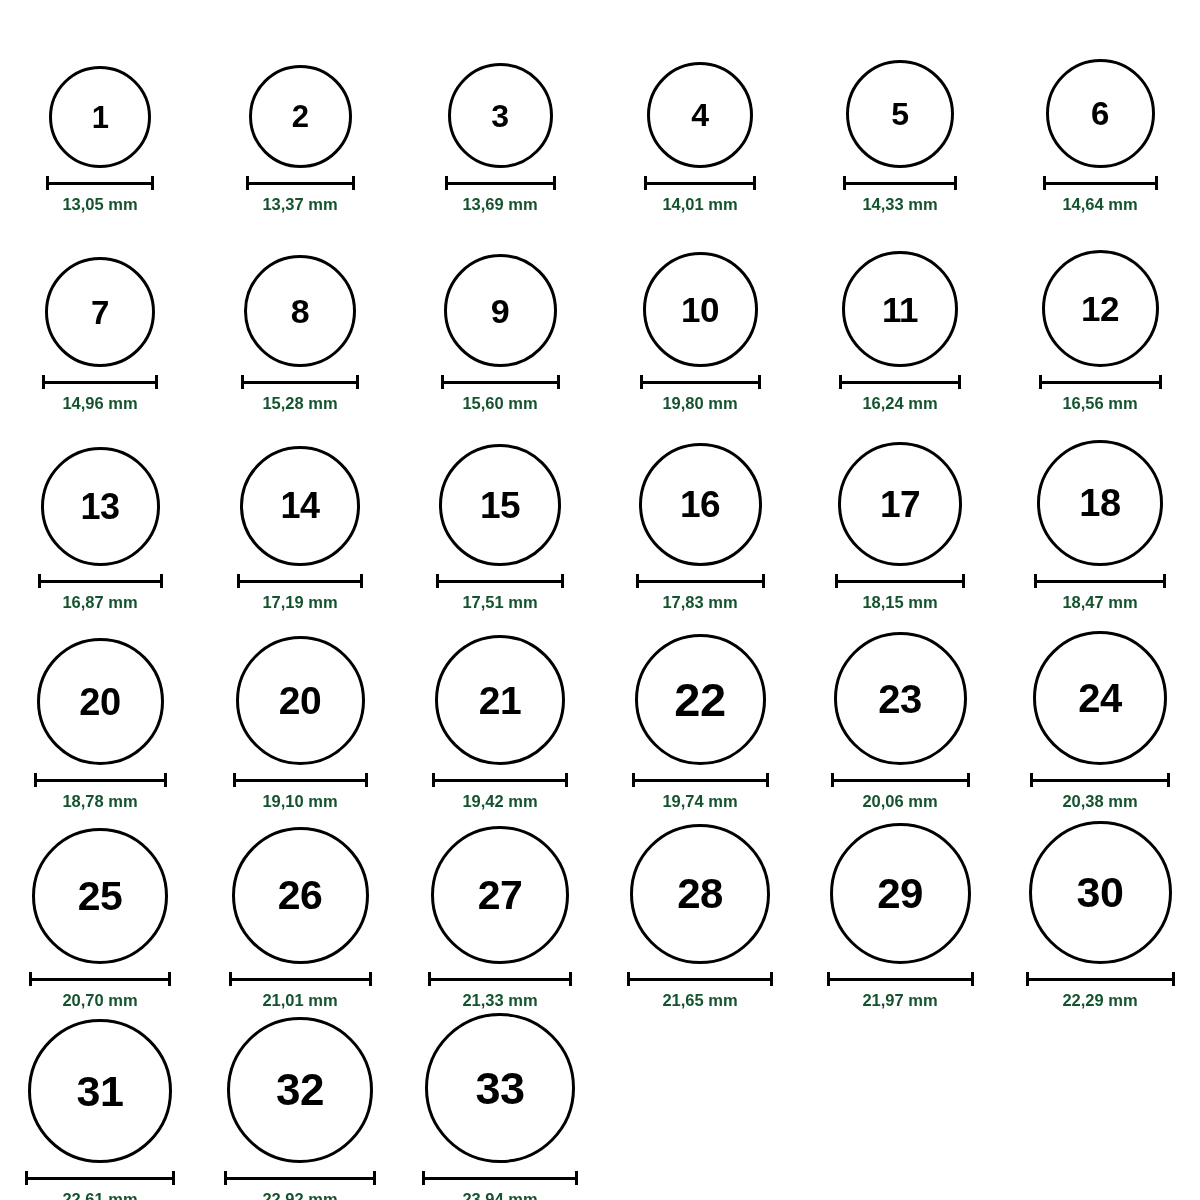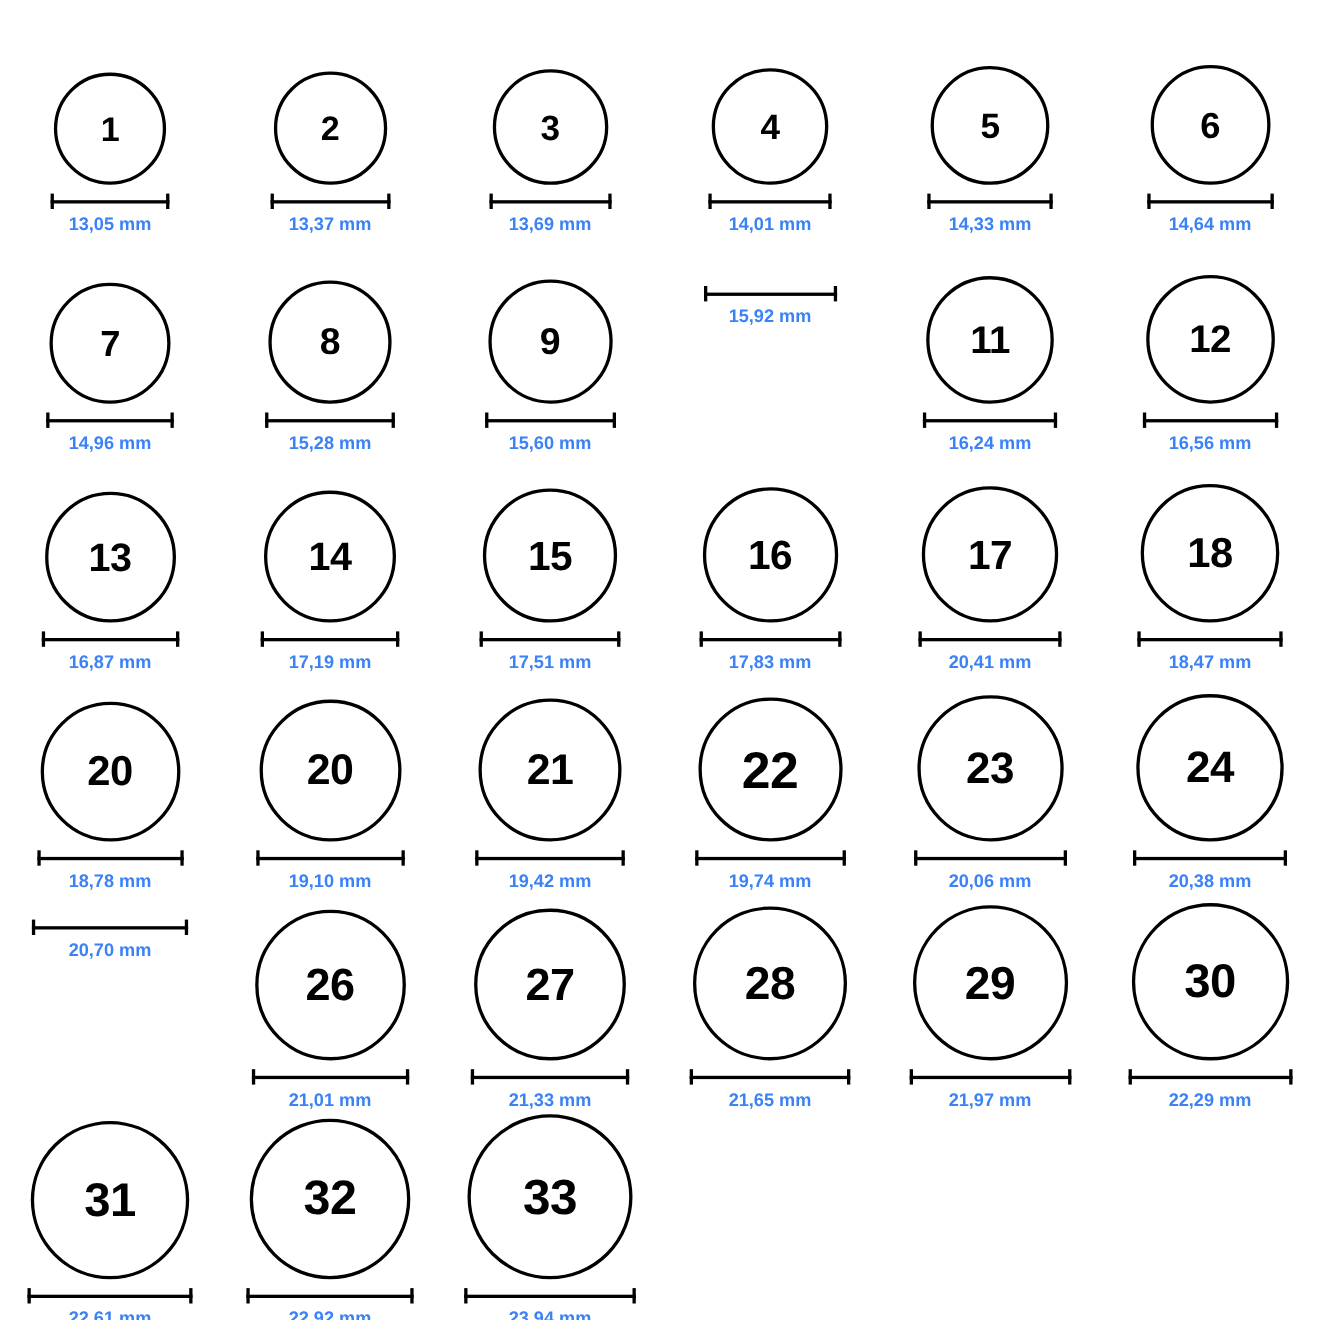--- a/index.html
+++ b/index.html
@@ -73,21 +73,21 @@
     width: 3px;
     height: 14px;
     background: #000000;
   }
   .measure .cap.left { left: 0; }
   .measure .cap.right { right: 0; }
   .mm-label {
     margin-top: 5px;
     font-size: 16.5px;
     font-weight: bold;
-    color: #3b82f6;
+    color: #14532d;
     font-family: "Liberation Sans", sans-serif;
     white-space: nowrap;
   }
 </style>
 </head>
 <body>
 
 <div id="chart">
   <div class="grid">
       <div class="cell">
@@ -193,26 +193,29 @@
         </div>
         <div class="measure" style="width: 119px;">
           <div class="bar"></div>
           <div class="cap left"></div>
           <div class="cap right"></div>
         </div>
         <div class="mm-label">15,60 mm</div>
       </div>
       <div class="cell">
         <div style="height: 35px;"></div>
+        <div class="circle" style="width: 115px; height: 115px;">
+          <div class="circle-label" style="font-size: 35px;">10</div>
+        </div>
         <div class="measure" style="width: 121px;">
           <div class="bar"></div>
           <div class="cap left"></div>
           <div class="cap right"></div>
         </div>
-        <div class="mm-label">15,92 mm</div>
+        <div class="mm-label">19,80 mm</div>
       </div>
       <div class="cell">
         <div style="height: 34px;"></div>
         <div class="circle" style="width: 116px; height: 116px;">
           <div class="circle-label" style="font-size: 35px;">11</div>
         </div>
         <div class="measure" style="width: 122px;">
           <div class="bar"></div>
           <div class="cap left"></div>
           <div class="cap right"></div>
@@ -282,21 +285,21 @@
       <div class="cell">
         <div style="height: 26px;"></div>
         <div class="circle" style="width: 124px; height: 124px;">
           <div class="circle-label" style="font-size: 37px;">17</div>
         </div>
         <div class="measure" style="width: 130px;">
           <div class="bar"></div>
           <div class="cap left"></div>
           <div class="cap right"></div>
         </div>
-        <div class="mm-label">20,41 mm</div>
+        <div class="mm-label">18,15 mm</div>
       </div>
       <div class="cell">
         <div style="height: 24px;"></div>
         <div class="circle" style="width: 126px; height: 126px;">
           <div class="circle-label" style="font-size: 38px;">18</div>
         </div>
         <div class="measure" style="width: 132px;">
           <div class="bar"></div>
           <div class="cap left"></div>
           <div class="cap right"></div>
@@ -370,20 +373,23 @@
         </div>
         <div class="measure" style="width: 140px;">
           <div class="bar"></div>
           <div class="cap left"></div>
           <div class="cap right"></div>
         </div>
         <div class="mm-label">20,38 mm</div>
       </div>
       <div class="cell">
         <div style="height: 14px;"></div>
+        <div class="circle" style="width: 136px; height: 136px;">
+          <div class="circle-label" style="font-size: 41px;">25</div>
+        </div>
         <div class="measure" style="width: 142px;">
           <div class="bar"></div>
           <div class="cap left"></div>
           <div class="cap right"></div>
         </div>
         <div class="mm-label">20,70 mm</div>
       </div>
       <div class="cell">
         <div style="height: 13px;"></div>
         <div class="circle" style="width: 137px; height: 137px;">

